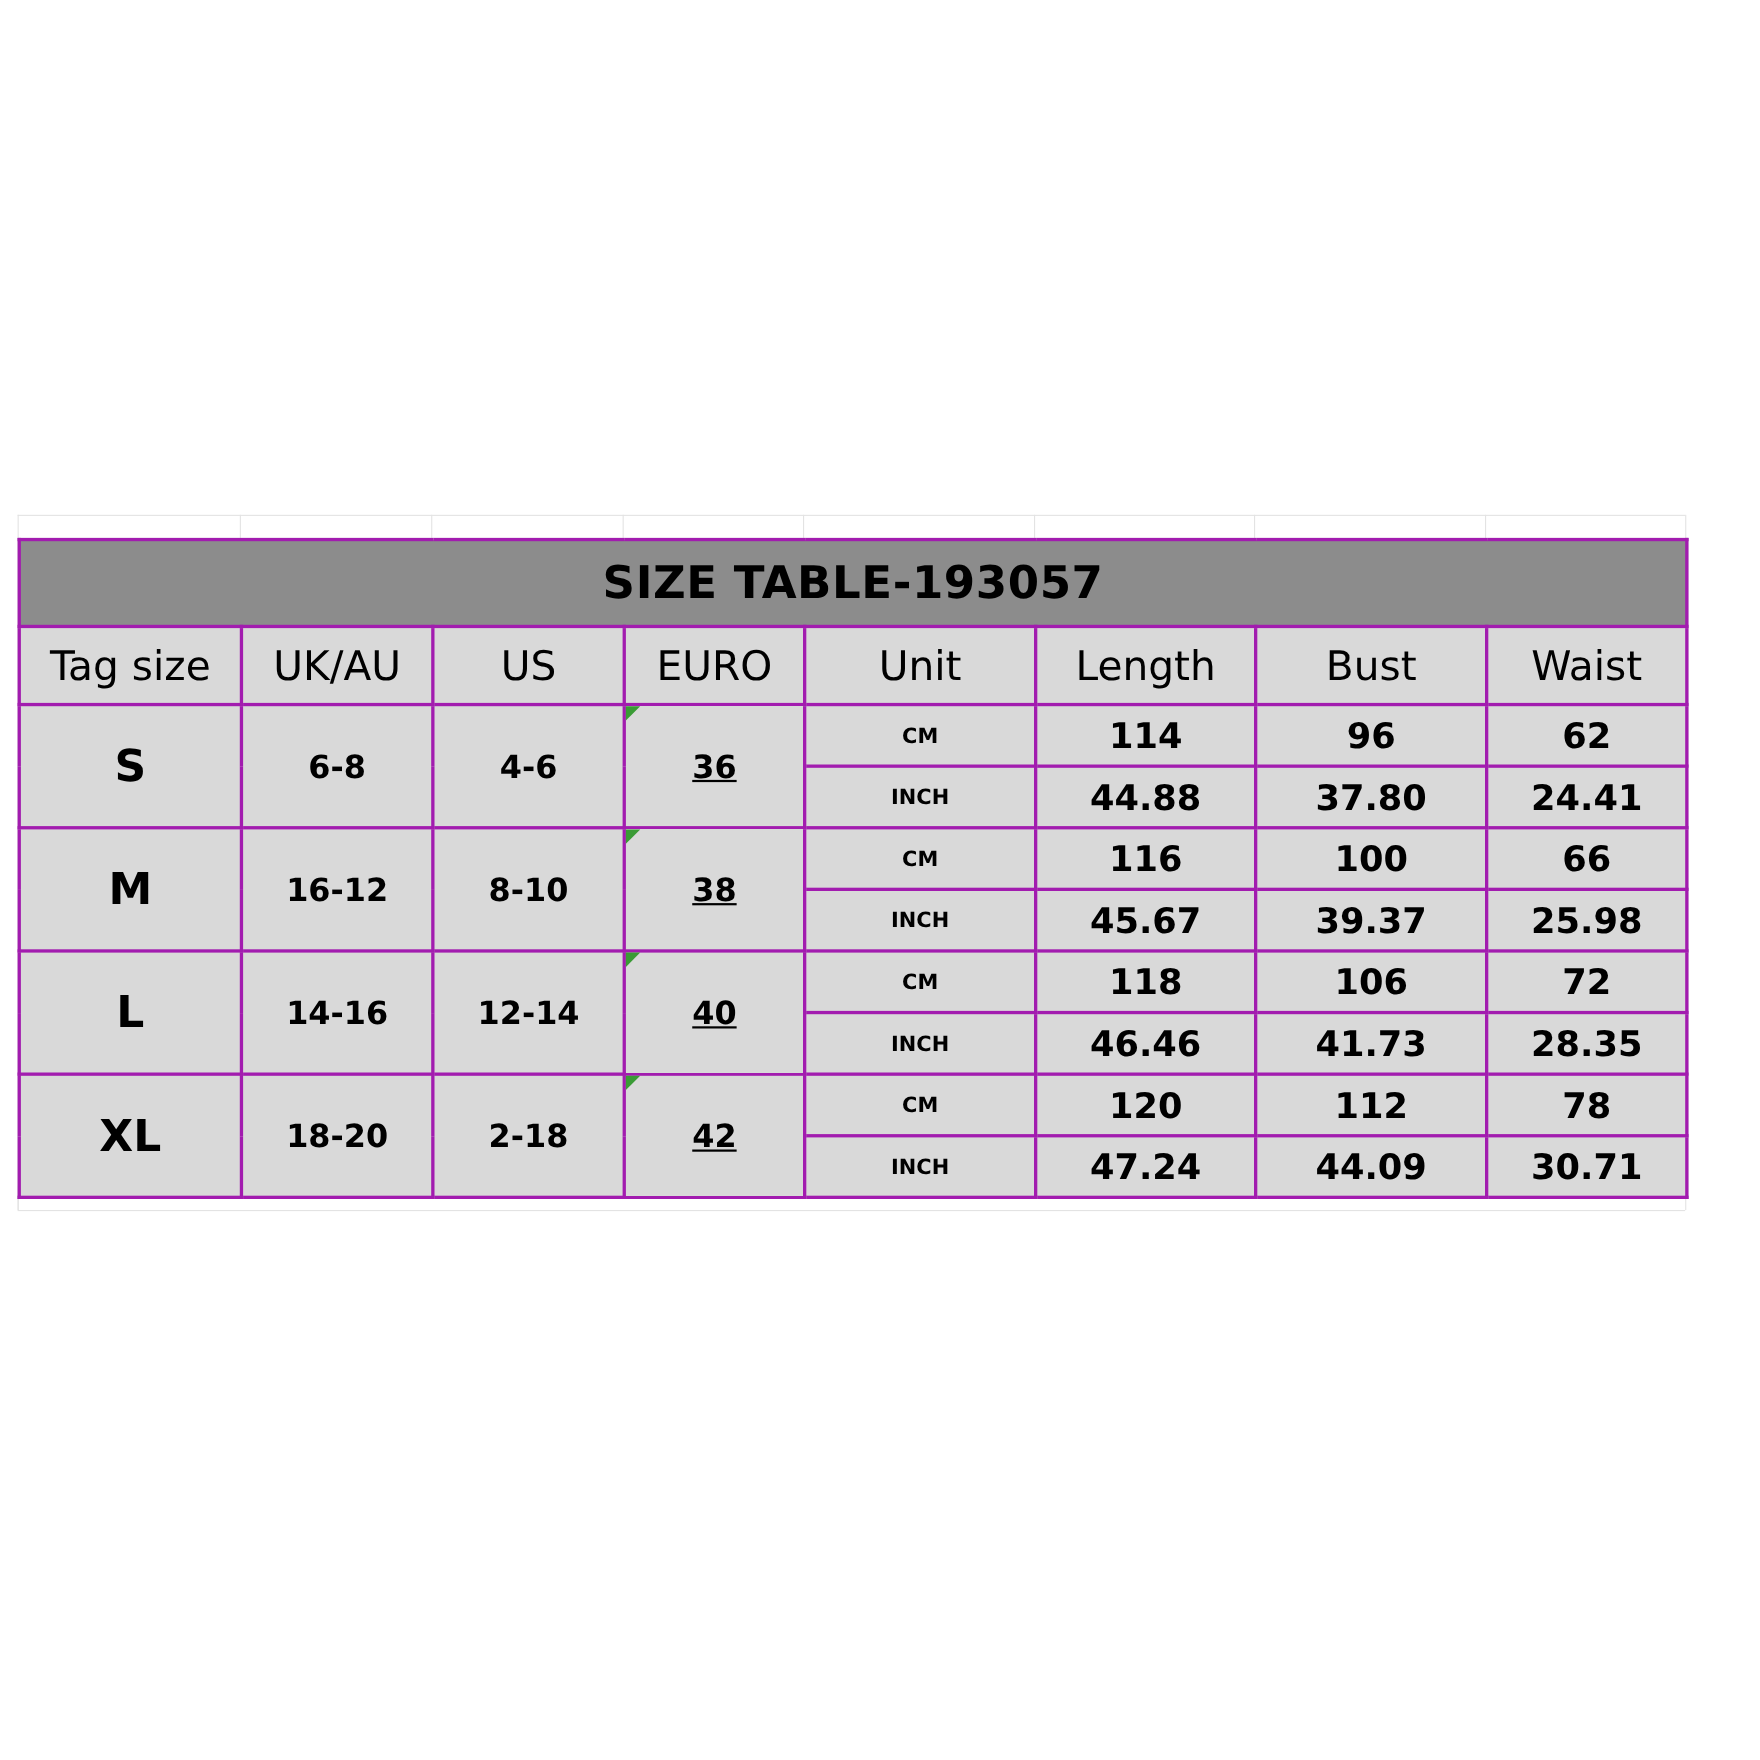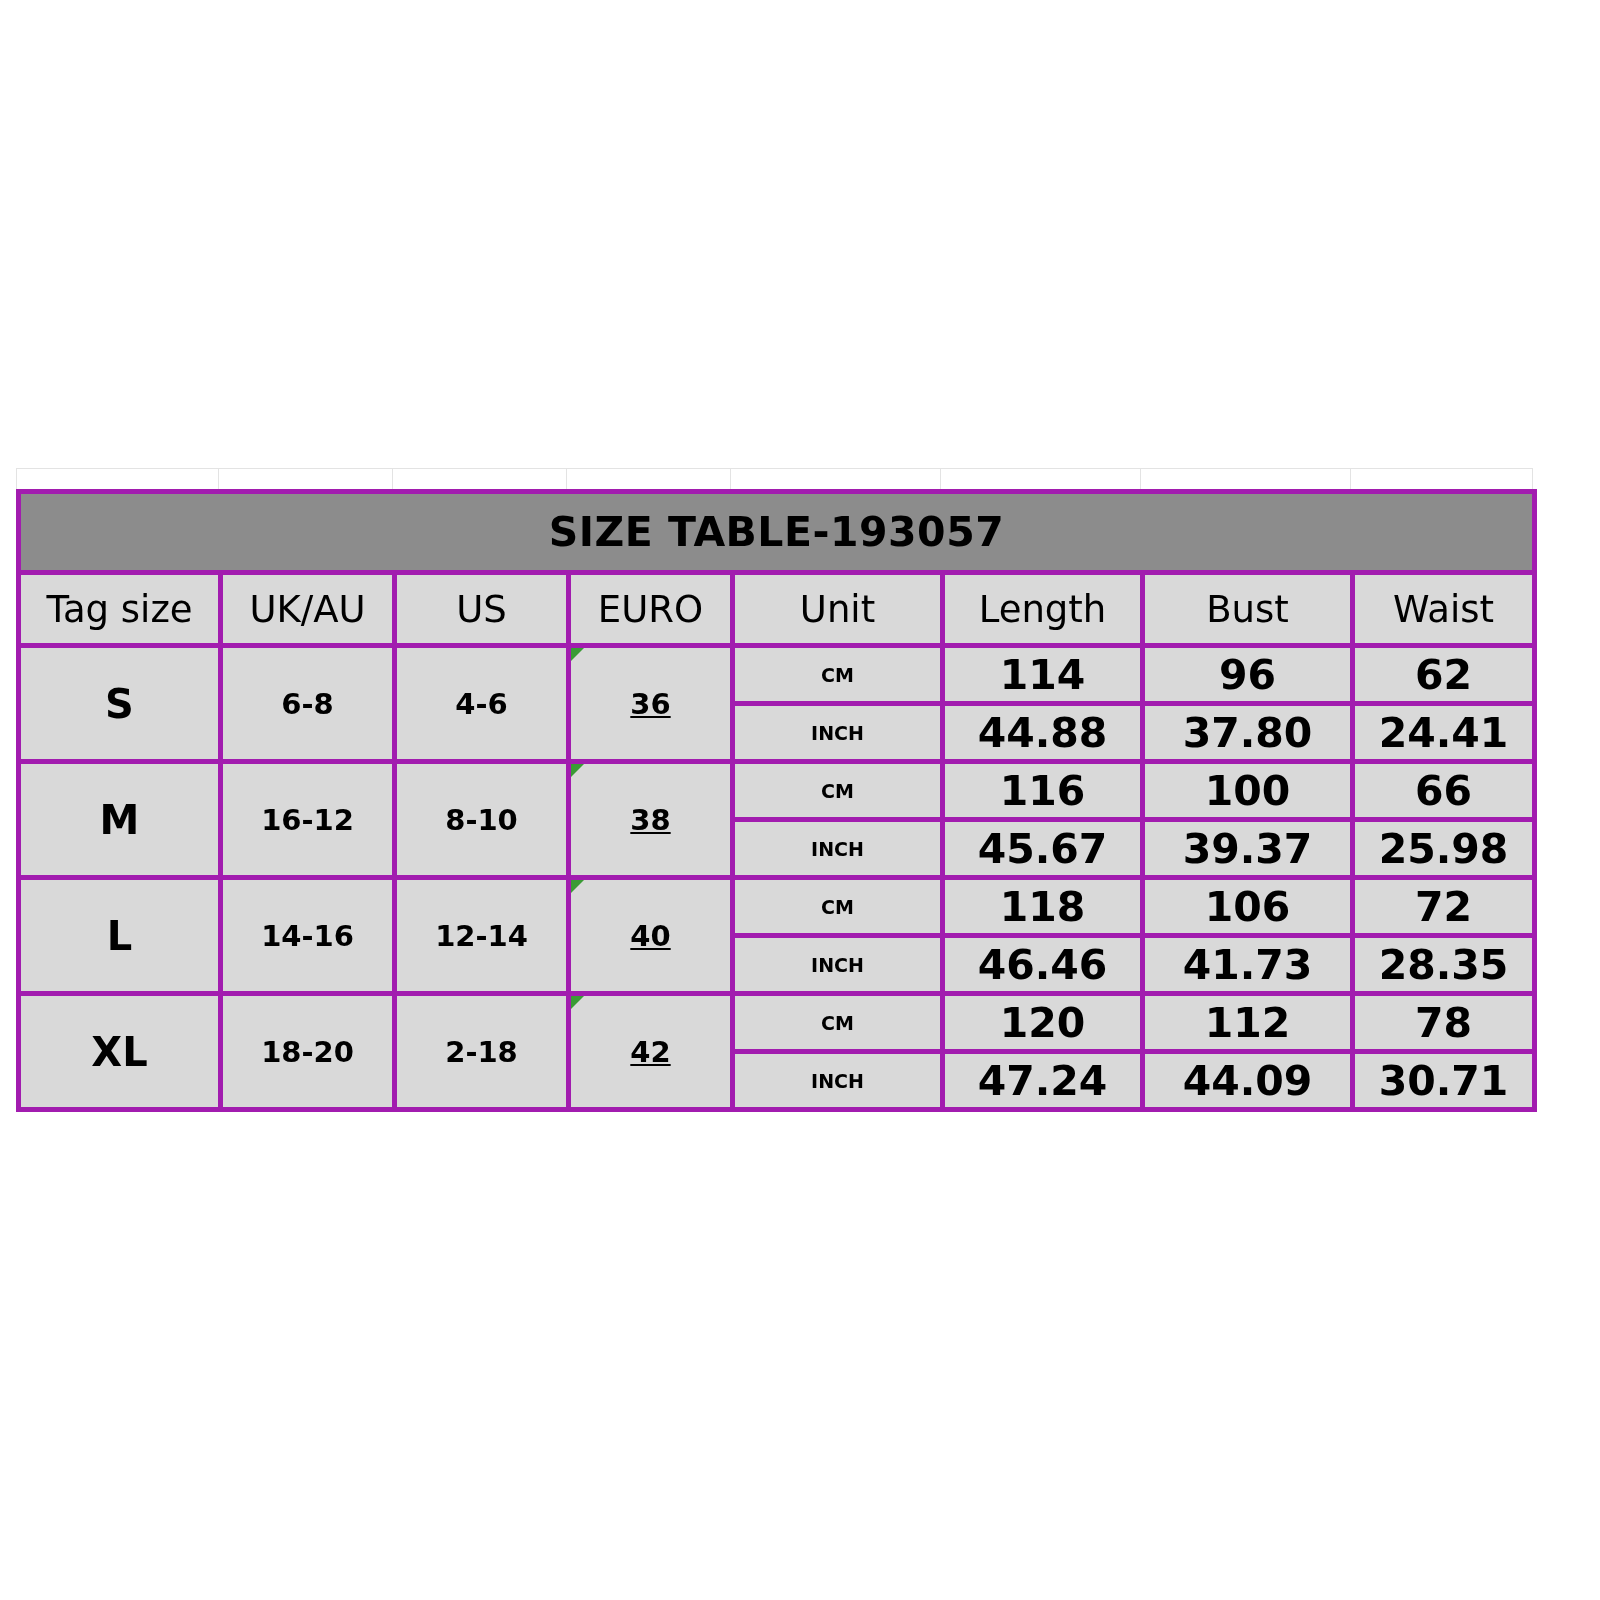--- a/index.html
+++ b/index.html
@@ -40,21 +40,21 @@
 
   table.size-table {
     border-collapse: collapse;
     table-layout: fixed;
     width: 1516px;
     background: #d9d9d9;
   }
 
   table.size-table td,
   table.size-table th {
-    border: 5px solid #a21caf;
+    border: 3px solid #a21caf;
     text-align: center;
     vertical-align: middle;
     color: #000000;
     font-family: "DejaVu Sans", sans-serif;
     background: #d9d9d9;
     padding: 0;
   }
 
   .title-cell {
     background: #8c8c8c !important;
@@ -80,21 +80,21 @@
     font-weight: bold;
   }
 
   .unitcell {
     font-size: 19px;
     font-weight: bold;
     height: 53px;
   }
 
   .valcell {
-    font-size: 41px;
+    font-size: 32px;
     font-weight: bold;
     height: 53px;
   }
 
   
   .euro-cell {
     position: relative;
     text-decoration: underline;
   }
   .euro-cell .corner-marker {

